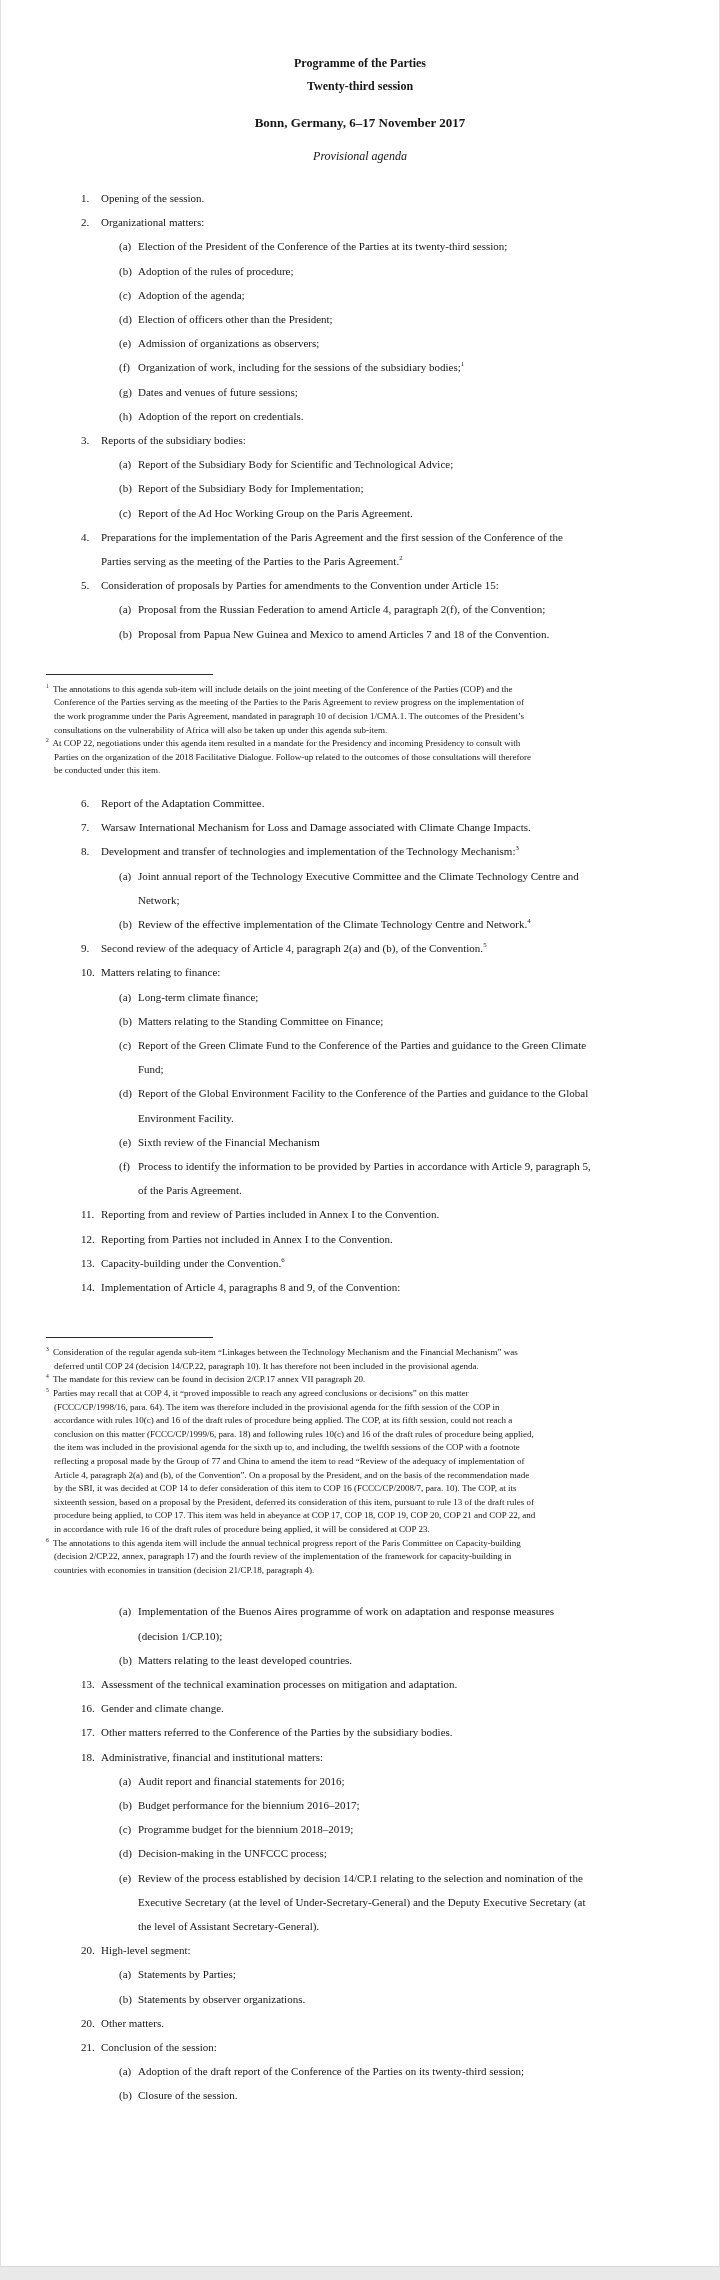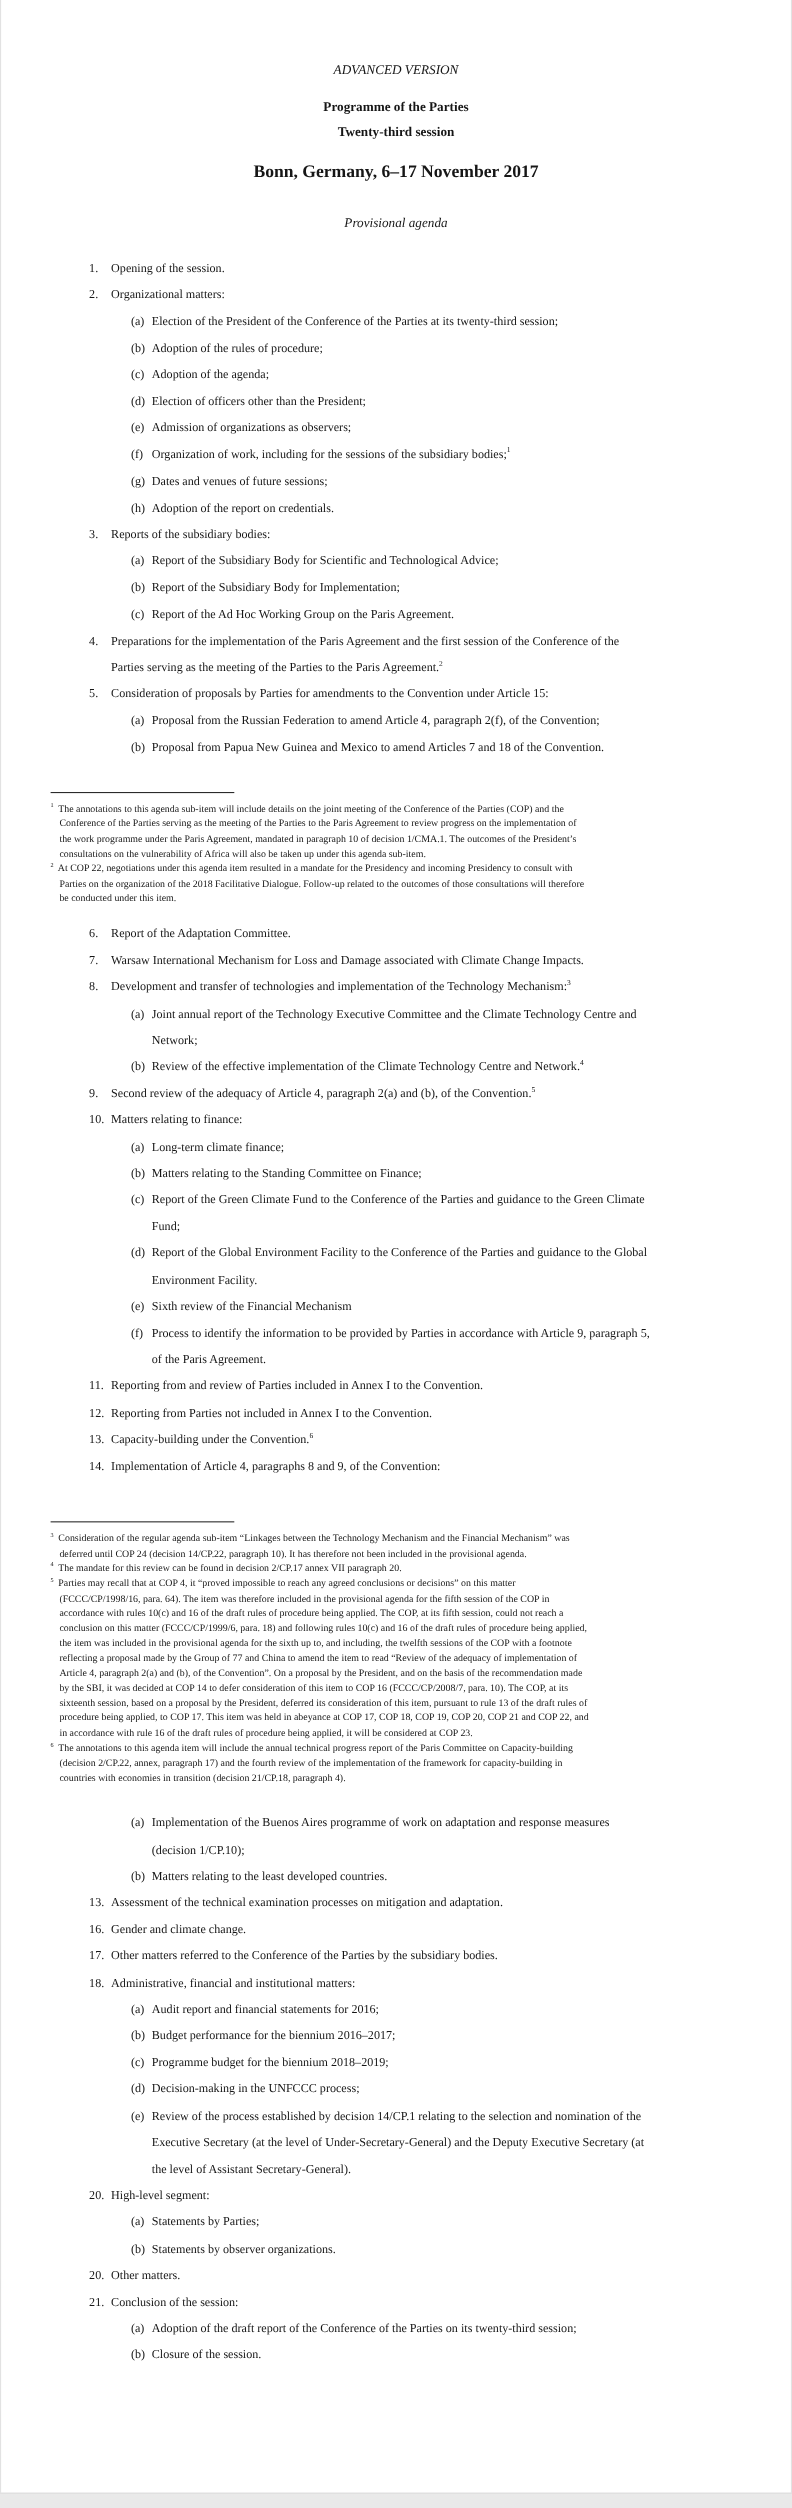--- a/index.html
+++ b/index.html
@@ -18,21 +18,21 @@
     border-right:1px solid #e2e2e2;
     border-bottom:1px solid #d6d6d6;
     box-sizing:border-box;
     overflow:hidden;
   }
   
   .doc-header { text-align:center; padding-top:56px; font-size:12px; line-height:15px; }
   .doc-header .adv   { font-style:italic; margin-bottom:19px; }
   .doc-header .org   { font-weight:bold;  margin-bottom:8px; }
   .doc-header .sess  { font-weight:bold;  margin-bottom:21px;text-align:center; }
-  .doc-header .venue { font-weight:bold;  font-size:16px; margin-bottom:31px; }
+  .doc-header .venue { font-weight:bold;  font-size:13px; margin-bottom:19px; }
   .doc-header .agtitle { font-style:italic; }
 
   
   .agenda {
     margin:22px 0 0 80px;
     width:513px;
     font-size:11px;
     line-height:24.2px;
   }
   .sec2 .agenda { margin-top:13px; }
@@ -60,21 +60,20 @@
   }
   .fn { padding-left:8px; text-indent:-8px; }
   .fn sup { margin-right:2px; }
 </style>
 </head>
 <body>
 
 <div class="page">
 
   <div class="doc-header">
-    <div class="adv">ADVANCED VERSION</div>
     <div class="org">Programme of the Parties</div>
     <div class="sess">Twenty-third session</div>
     <div class="venue">Bonn, Germany, 6–17 November 2017</div>
     <div class="agtitle">Provisional agenda</div>
   </div>
 
   <div id="doc-body">
       <div class="section sec1">
         <div class="agenda">
           <div class="item"><span class="num">1.</span>Opening of the session.</div>

